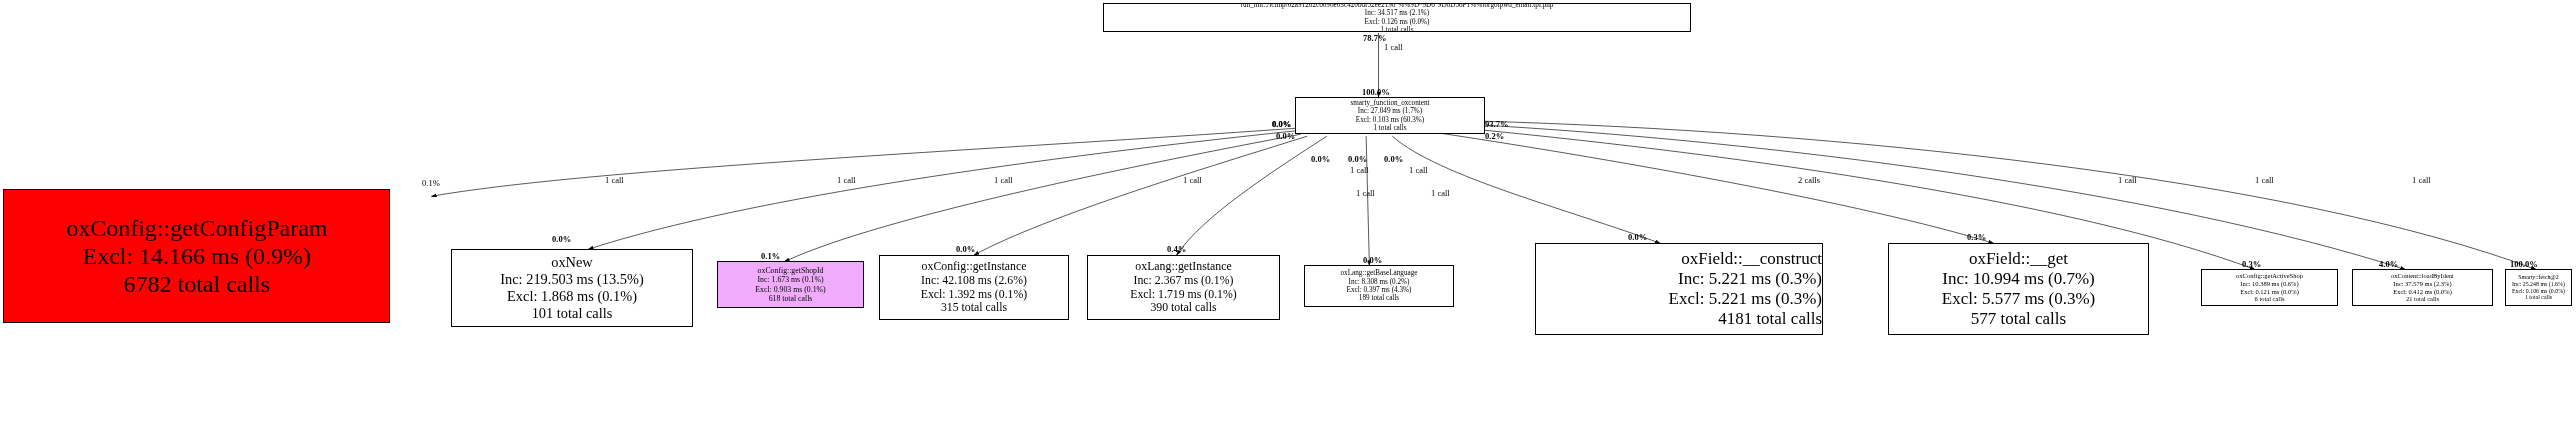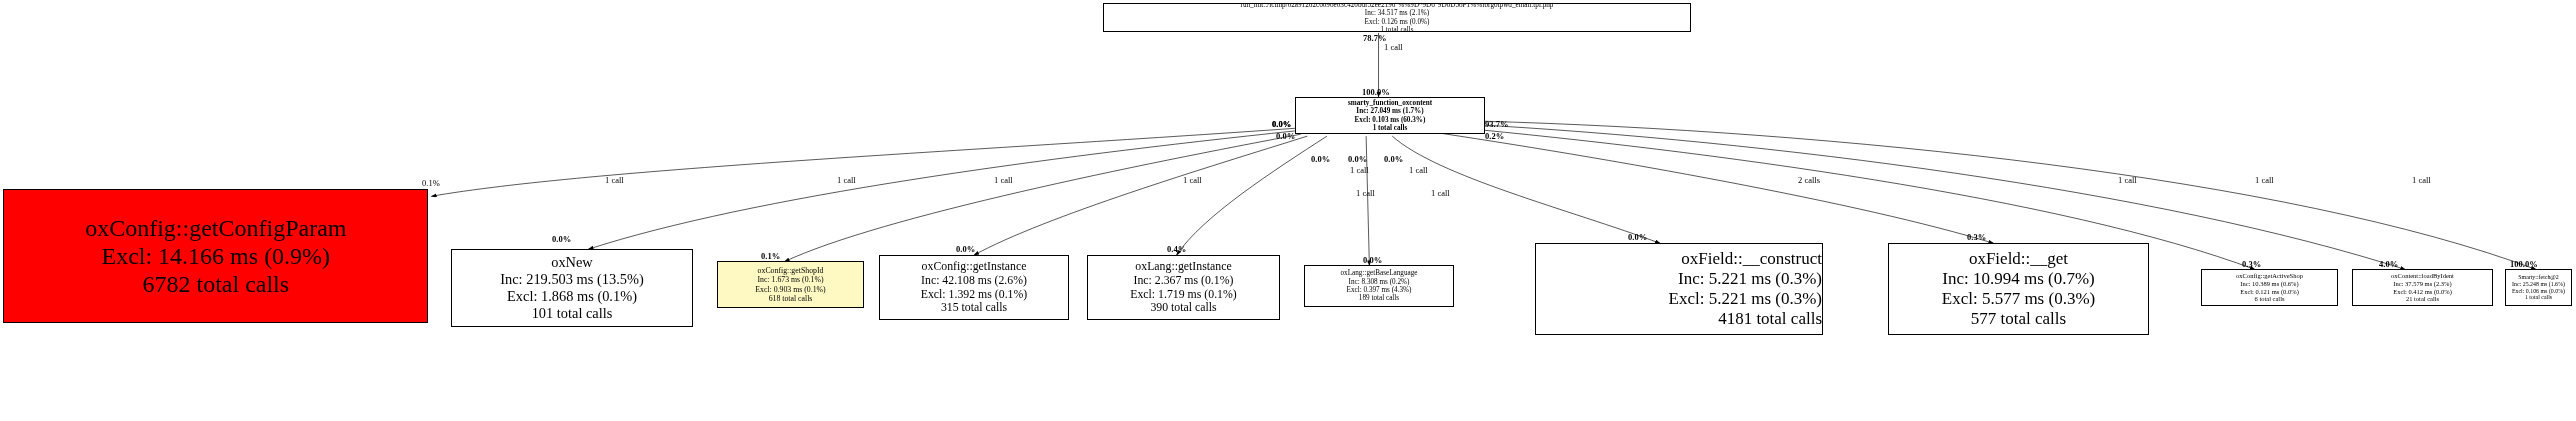--- a/index.html
+++ b/index.html
@@ -82,38 +82,38 @@
         <path d="M 2265,185 C 2800,200 3500,270 3880,412" marker-end="url(#arrow)"></path>
       </g>
   </svg>
   <div id="node-layer">
       <div class="node" style="left: 1084px; top: 3.3px; width: 588px; height: 29px; font-size: 7.2px; background: rgb(255, 255, 255); color: rgb(0, 0, 0); border-color: rgb(0, 0, 0); margin-left: 19px;">
         <span class="ln">run_init::/ictmp/02a91262c6098e03c420bdf52ee2196"%%9D^9D6"9D6D58F1%%forgotpwd_email.tpl.php</span>
         <span class="ln">Inc: 34.517 ms (2.1%)</span>
         <span class="ln">Excl: 0.126 ms (0.0%)</span>
         <span class="ln">1 total calls</span>
       </div>
-      <div class="node" style="left: 1295px; top: 97px; width: 190px; height: 37px; font-size: 7.2px; background: rgb(255, 255, 255); color: rgb(0, 0, 0); border-color: rgb(0, 0, 0); font-weight: bold;">
+      <div class="node" style="left: 1295px; top: 97px; width: 190px; height: 37px; font-size: 7.2px; background: rgb(255, 255, 255); color: rgb(0, 0, 0); border-color: rgb(0, 0, 0);">
         <span class="ln">smarty_function_oxcontent</span>
         <span class="ln">Inc: 27.049 ms (1.7%)</span>
         <span class="ln">Excl: 0.103 ms (60.3%)</span>
         <span class="ln">1 total calls</span>
       </div>
-      <div class="node" style="left: 3.3px; top: 189px; width: 425px; height: 134px; font-size: 24px; background: rgb(255, 0, 0); color: rgb(0, 0, 0); border-color: rgb(0, 0, 0);">
+      <div class="node" style="left: 3.3px; top: 189px; width: 387px; height: 134px; font-size: 24px; background: rgb(255, 0, 0); color: rgb(0, 0, 0); border-color: rgb(0, 0, 0);">
         <span class="ln">oxConfig::getConfigParam</span>
         <span class="ln">Excl: 14.166 ms (0.9%)</span>
         <span class="ln">6782 total calls</span>
       </div>
       <div class="node" style="left: 451px; top: 249px; width: 242px; height: 78px; font-size: 14.4px; background: rgb(255, 255, 255); color: rgb(0, 0, 0); border-color: rgb(0, 0, 0);">
         <span class="ln">oxNew</span>
         <span class="ln">Inc: 219.503 ms (13.5%)</span>
         <span class="ln">Excl: 1.868 ms (0.1%)</span>
         <span class="ln">101 total calls</span>
       </div>
-      <div class="node" style="left: 717px; top: 261px; width: 147px; height: 47px; font-size: 7.8px; background: #fef9c3; color: rgb(0, 0, 0); border-color: rgb(0, 0, 0);">
+      <div class="node" style="left: 717px; top: 261px; width: 147px; height: 47px; font-size: 7.8px; background: #f0abfc; color: rgb(0, 0, 0); border-color: rgb(0, 0, 0);">
         <span class="ln">oxConfig::getShopId</span>
         <span class="ln">Inc: 1.673 ms (0.1%)</span>
         <span class="ln">Excl: 0.903 ms (0.1%)</span>
         <span class="ln">618 total calls</span>
       </div>
       <div class="node" style="left: 879px; top: 255px; width: 190px; height: 65px; font-size: 11.8px; background: rgb(255, 255, 255); color: rgb(0, 0, 0); border-color: rgb(0, 0, 0);">
         <span class="ln">oxConfig::getInstance</span>
         <span class="ln">Inc: 42.108 ms (2.6%)</span>
         <span class="ln">Excl: 1.392 ms (0.1%)</span>
         <span class="ln">315 total calls</span>

